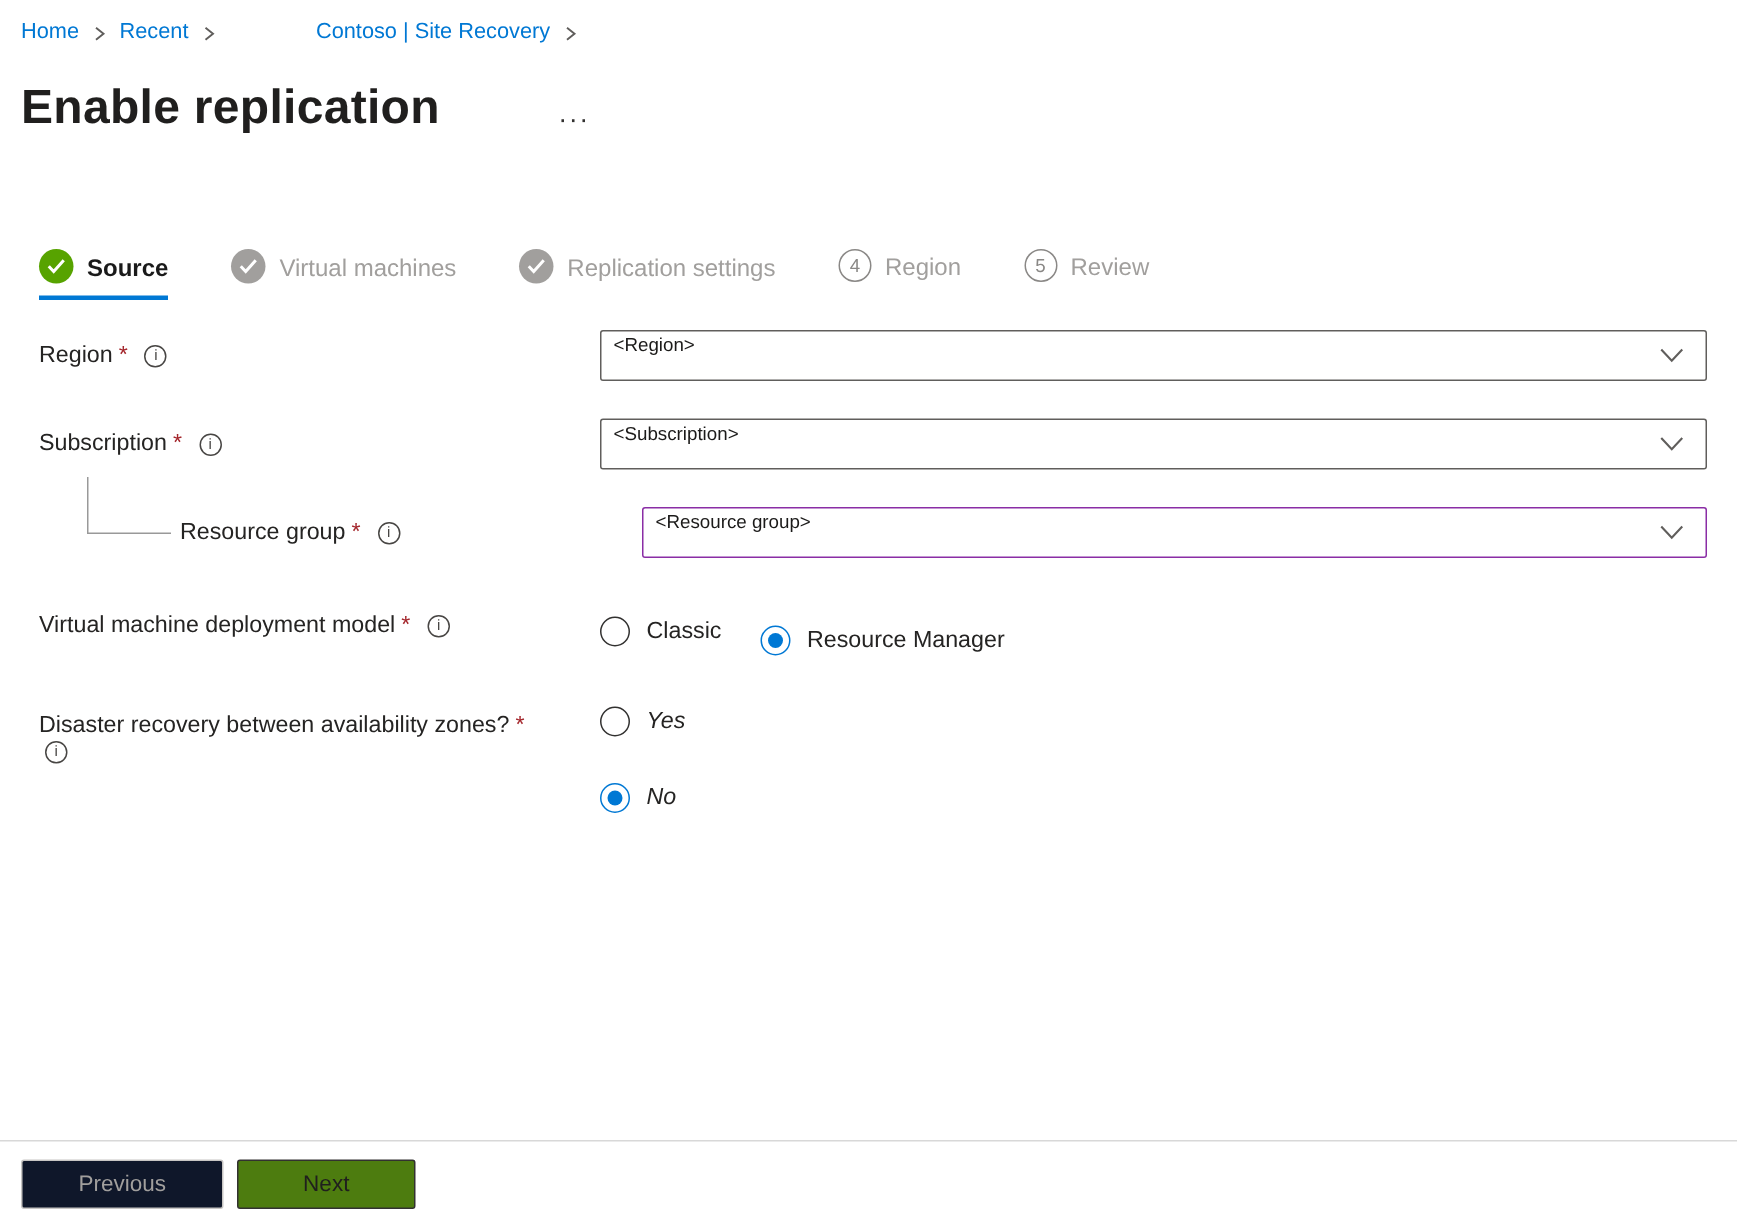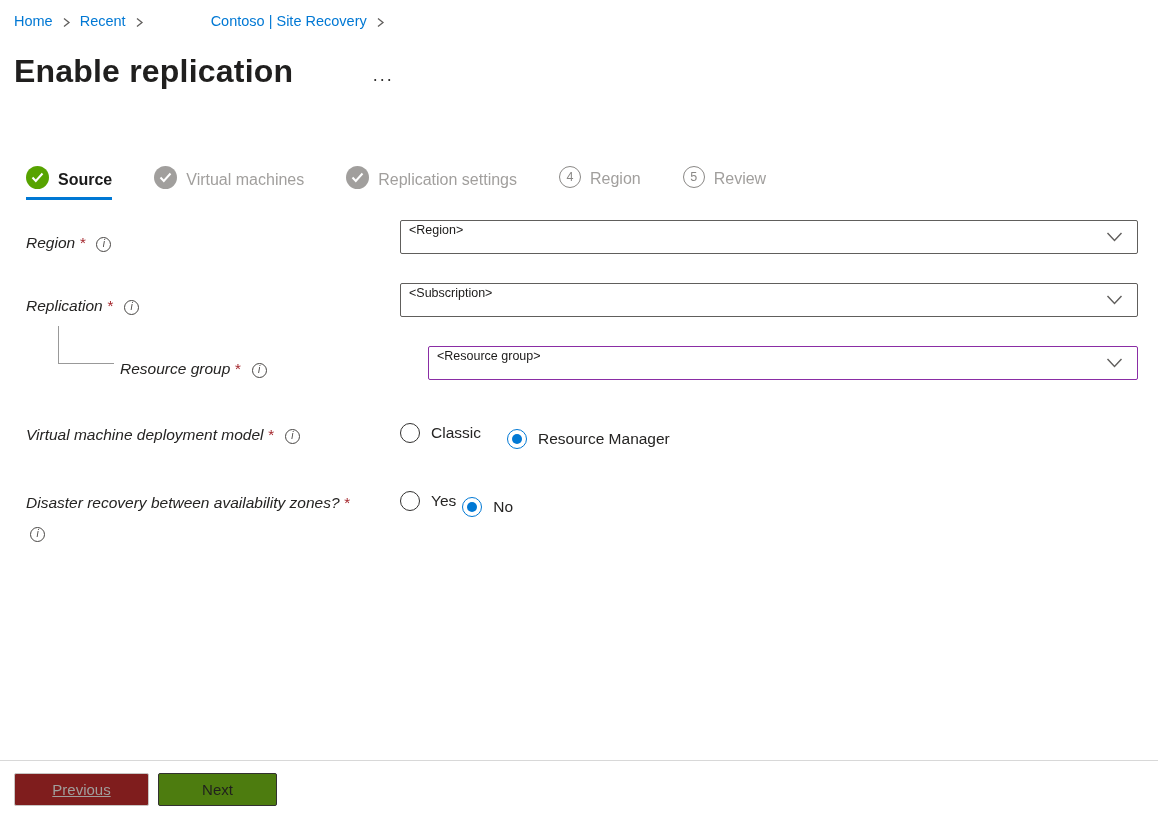--- a/index.html
+++ b/index.html
@@ -101,23 +101,22 @@
     align-items: flex-start;
     margin-bottom: 25px;
   }
   .label-cell {
     width: 374px;
     flex: none;
     padding-top: 8px;
     padding-right: 44px;
     font-size: 15.5px;
     color: #252423;
-    line-height: 30px;
+    line-height: 17px;
     position: relative;
-    font-style: italic;
   }
   .label-cell .req {
     color: #a4262c;
     margin: 0 3px 0 4px;
   }
   .info-icon {
     display: inline-flex;
     align-items: center;
     justify-content: center;
     width: 15px; height: 15px;
@@ -163,21 +162,21 @@
     left: -62px;
     top: -20px;
     width: 56px;
     height: 38px;
     border-left: 1px solid #999;
     border-bottom: 1px solid #999;
   }
 
   
   .radio-row { display: flex; align-items: center; padding-top: 4px; text-align: right; }
-  .radio-col { display: flex; flex-direction: row; gap: 6px; padding-top: 4px; }
+  .radio-col { display: flex; flex-direction: column; gap: 18px; padding-top: 4px; font-style: italic; }
   .radio-opt {
     display: inline-flex;
     align-items: center;
     gap: 11px;
     cursor: pointer;
   }
   .radio-opt + .radio-opt { margin-left: 26px; margin-top: 13px; }
   .radio-col .radio-opt + .radio-opt { margin-left: 0; }
   .radio {
     width: 20px; height: 20px;
@@ -212,25 +211,24 @@
   }
   .btn {
     height: 33px;
     font-family: inherit;
     font-size: 15px;
     border-radius: 2px;
     cursor: pointer;
   }
   .btn-prev {
     min-width: 135px;
-    background: #7f1d1d;
+    background: #0f172a;
     border: 1px solid #c8c6c4;
     color: #a19f9d;
     cursor: default;
-    text-decoration: underline;
   }
   .btn-next {
     min-width: 119px;
     margin-left: 9px;
     background: #4d7c0f;
     border: 1px solid #323130;
     color: #201f1e;
   }
 </style>
 </head>
@@ -313,21 +311,21 @@
             <svg width="17" height="11" viewBox="0 0 17 11">
                 <path d="M1.5 1.5 L8.5 9 L15.5 1.5" stroke="#605e5c" stroke-width="1.4" fill="none"></path>
               </svg>
           </span>
         </div>
       </div>
     </div>
 
     <div class="form-row">
       <div class="label-cell">
-        <span>Replication</span><span class="req">*</span>
+        <span>Subscription</span><span class="req">*</span>
         <span class="info-icon">i</span>
       </div>
       <div class="control-cell">
         <div class="dropdown">
           <span class="dd-value">&lt;Subscription&gt;</span>
           <span class="dd-chevron">
             <svg width="17" height="11" viewBox="0 0 17 11">
                 <path d="M1.5 1.5 L8.5 9 L15.5 1.5" stroke="#605e5c" stroke-width="1.4" fill="none"></path>
               </svg>
           </span>

